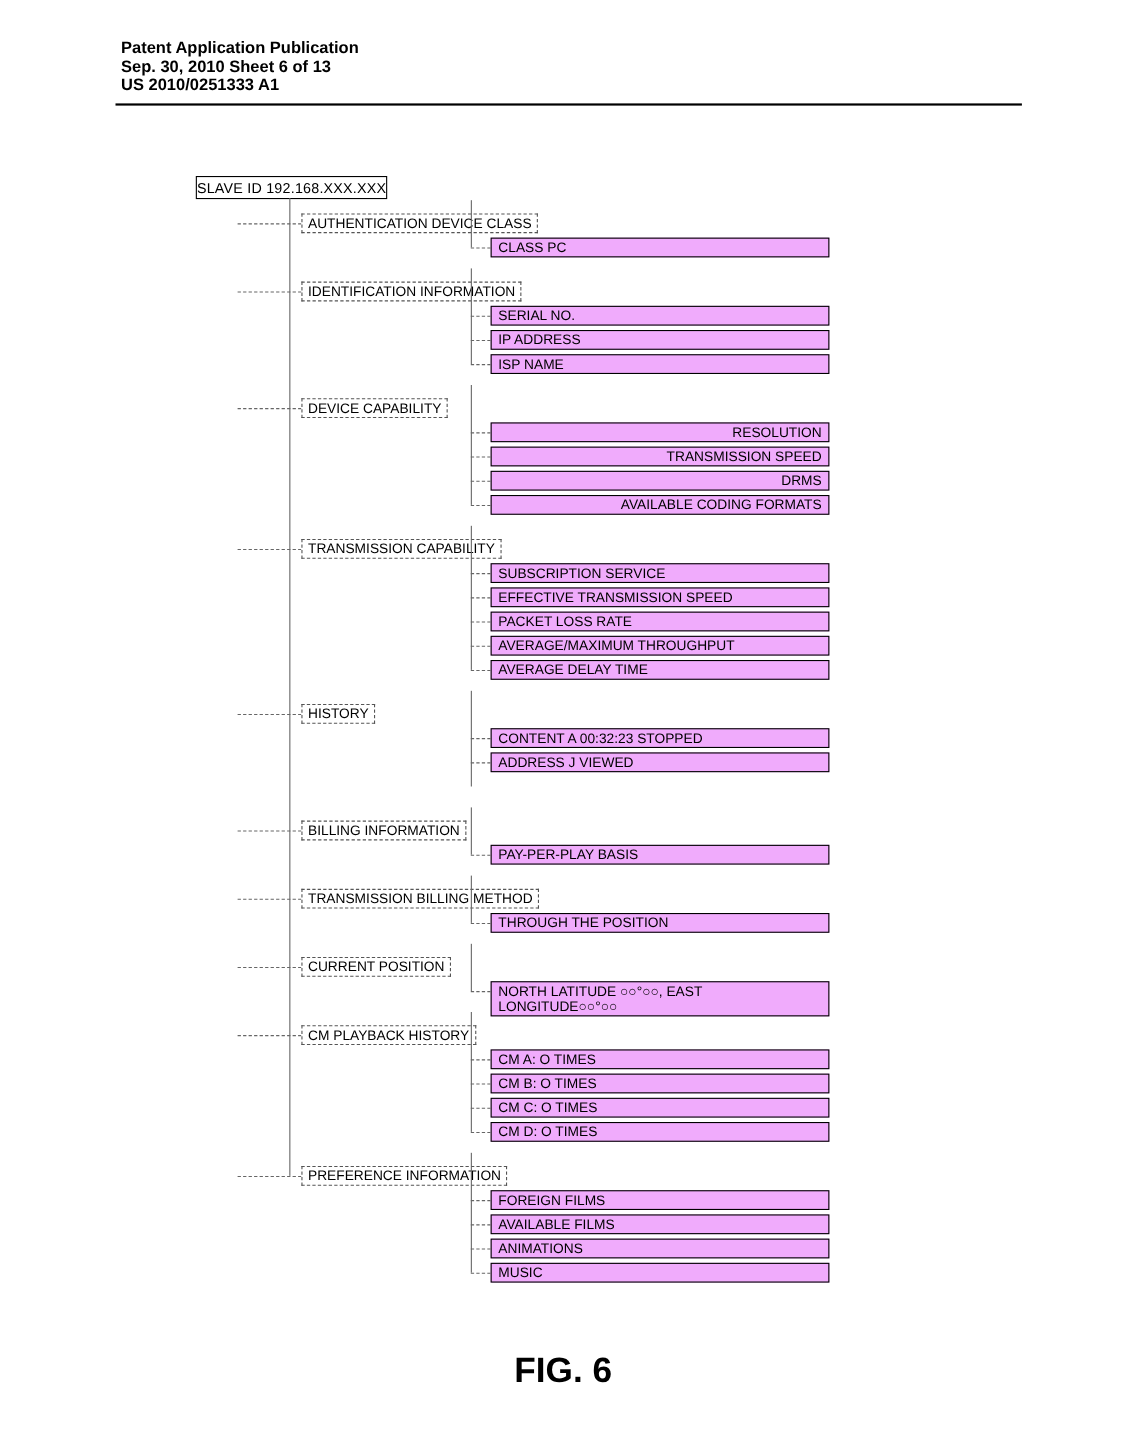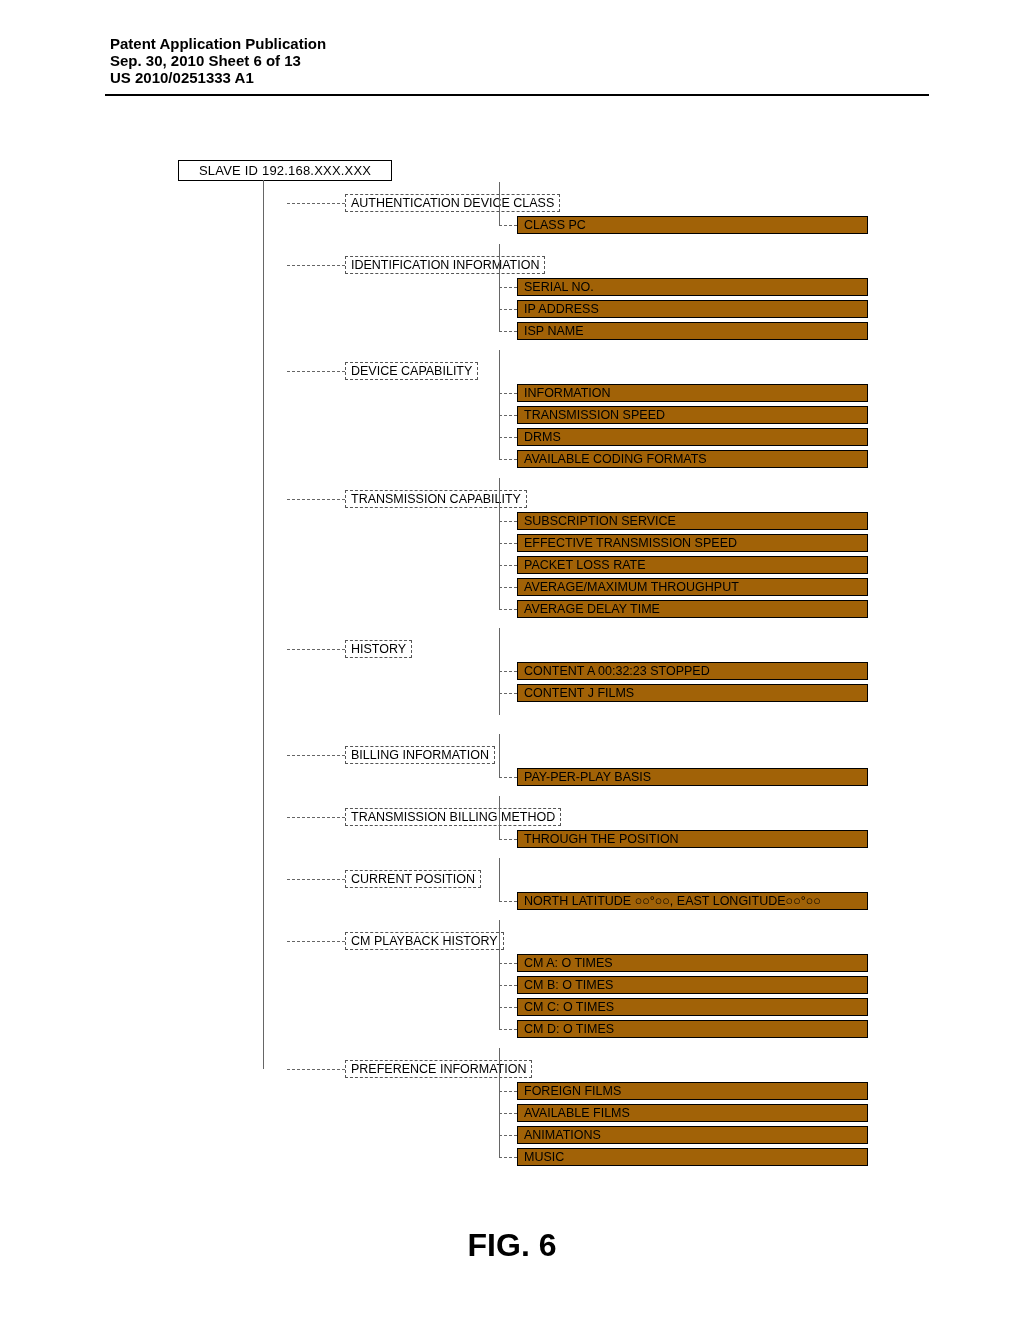--- a/index.html
+++ b/index.html
@@ -26,38 +26,38 @@
     margin: 0 95px 0 105px;
   }
   .diagram {
     position: absolute;
     left: 178px;
     top: 160px;
     width: 720px;
   }
   .root-box {
     border: 1px solid #000;
-    padding: 2px 20px;
+    padding: 2px 0;
     display: inline-block;
     font-size: 13px;
     font-weight: normal;
     letter-spacing: 0.2px;
     background: #fff;
   }
   .trunk {
     position: absolute;
     left: 85px;
     top: 20px;
     bottom: 0;
     width: 1px;
     background: #666;
   }
   .section {
     position: relative;
-    margin-left: 109px;
+    margin-left: 38px;
   }
   .sec-h-conn {
     position: absolute;
     left: 0;
     top: 9px;
     width: 58px;
     height: 1px;
     border-top: 1px dashed #666;
   }
   .sec-label {
@@ -90,22 +90,22 @@
     left: -18px;
     top: 9px;
     width: 18px;
     height: 1px;
     border-top: 1px dashed #666;
   }
   .item-box {
     border: 1px solid #000;
     padding: 1px 6px;
     font-size: 12.5px;
-    width: 351px;
-    background: #a16207;
+    width: 308px;
+    background: #f0abfc;
   }
   .fig-label {
     position: absolute;
     left: 0;
     right: 0;
     bottom: 56px;
     text-align: center;
     font-size: 32px;
     font-weight: bold;
   }
@@ -147,28 +147,28 @@
           <div class="item-row">
             <div class="item-h-conn"></div>
             <div class="item-box">IP ADDRESS</div>
           </div>
           <div class="item-row">
             <div class="item-h-conn"></div>
             <div class="item-box">ISP NAME</div>
           </div>
         </div>
       </div>
-      <div class="section" style="top: 202px; position: absolute; width: 635px;">
+      <div class="section" style="top: 202px; position: absolute; width: 635px; text-align: right;">
         <div class="sec-h-conn"></div>
         <div class="sec-label">DEVICE CAPABILITY</div>
         <div class="items">
           <div class="items-trunk" style="top: -12px; height: 109px;"></div>
           <div class="item-row">
             <div class="item-h-conn"></div>
-            <div class="item-box">INFORMATION</div>
+            <div class="item-box">RESOLUTION</div>
           </div>
           <div class="item-row">
             <div class="item-h-conn"></div>
             <div class="item-box">TRANSMISSION SPEED</div>
           </div>
           <div class="item-row">
             <div class="item-h-conn"></div>
             <div class="item-box">DRMS</div>
           </div>
           <div class="item-row">
@@ -208,21 +208,21 @@
         <div class="sec-h-conn"></div>
         <div class="sec-label">HISTORY</div>
         <div class="items">
           <div class="items-trunk" style="top: -12px; height: 87px;"></div>
           <div class="item-row">
             <div class="item-h-conn"></div>
             <div class="item-box">CONTENT A  00:32:23  STOPPED</div>
           </div>
           <div class="item-row">
             <div class="item-h-conn"></div>
-            <div class="item-box">CONTENT J  FILMS</div>
+            <div class="item-box">ADDRESS J  VIEWED</div>
           </div>
         </div>
       </div>
       <div class="section" style="top: 586px; position: absolute; width: 635px;">
         <div class="sec-h-conn"></div>
         <div class="sec-label">BILLING INFORMATION</div>
         <div class="items">
           <div class="items-trunk" style="top: -12px; height: 43px;"></div>
           <div class="item-row">
             <div class="item-h-conn"></div>

